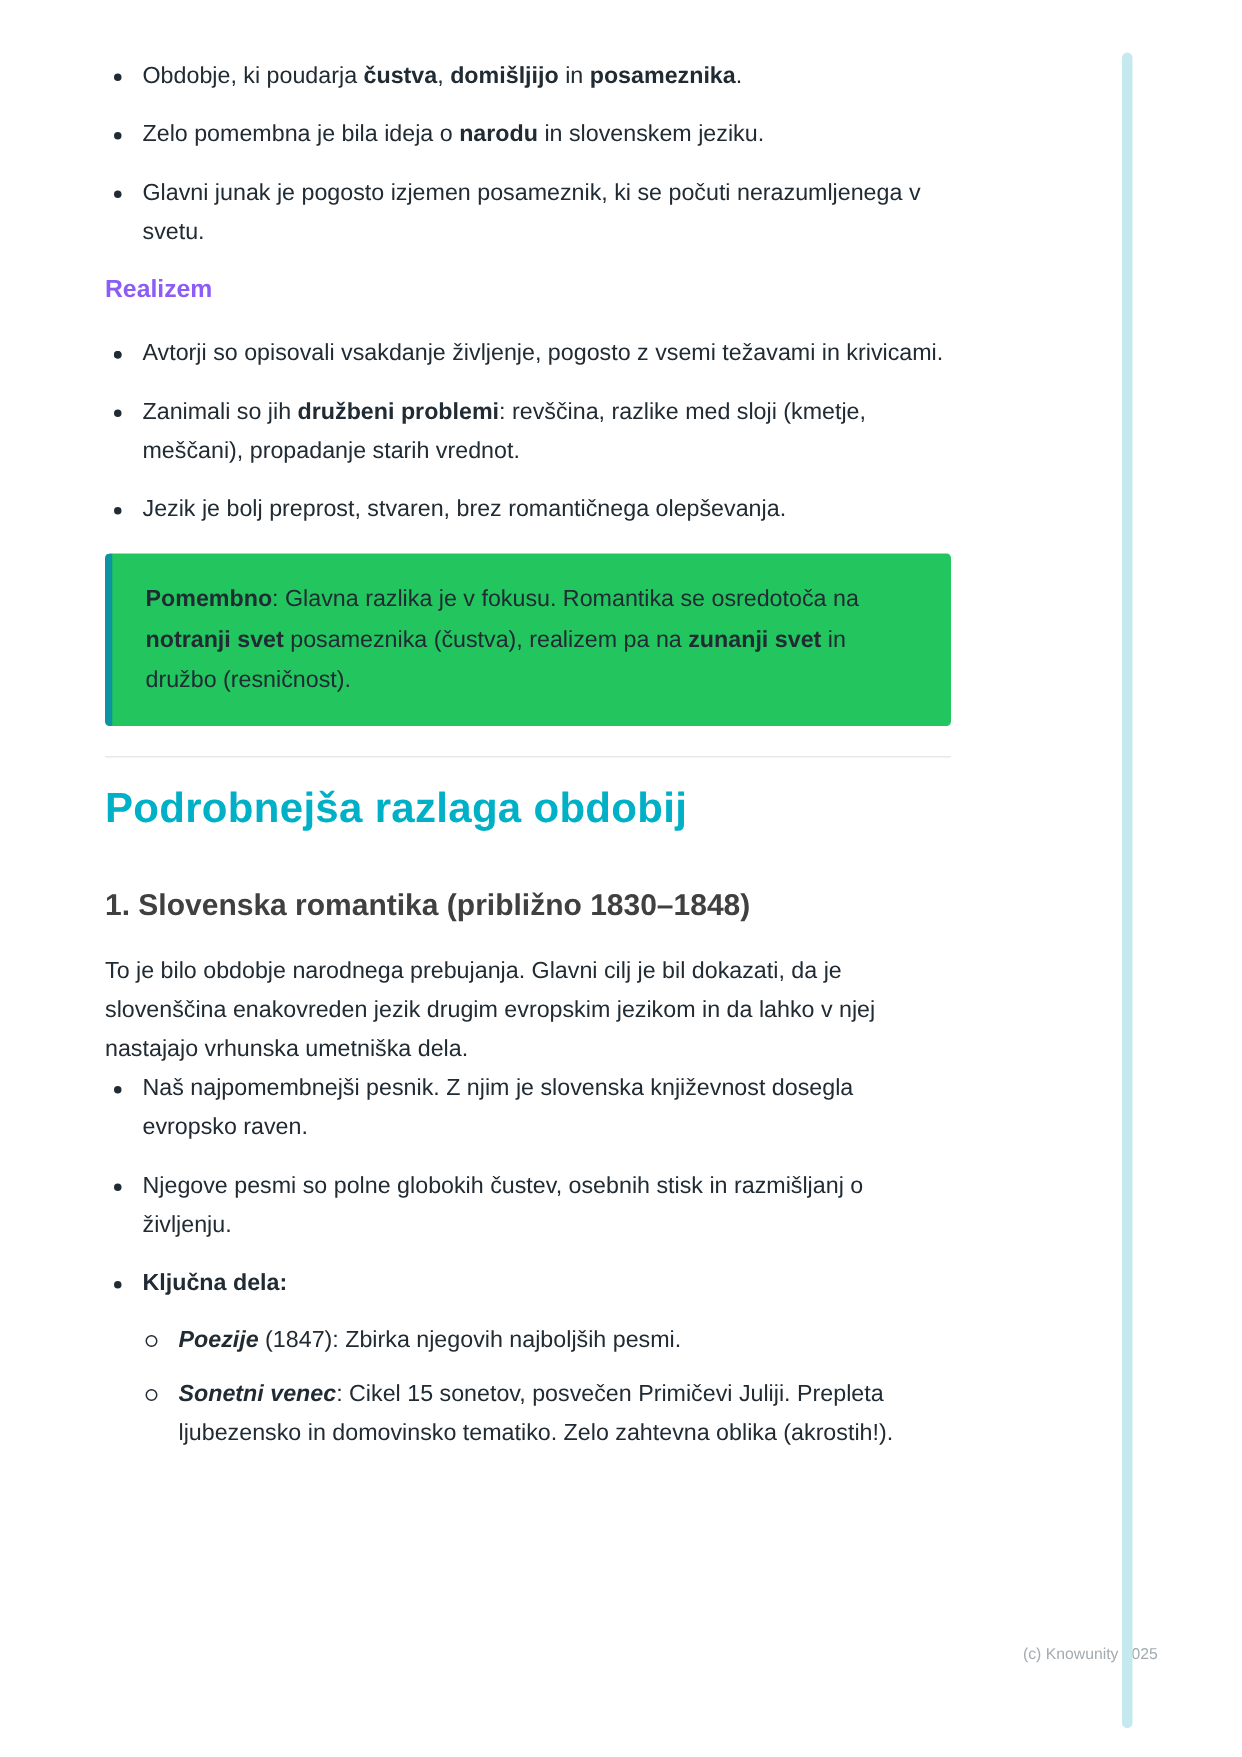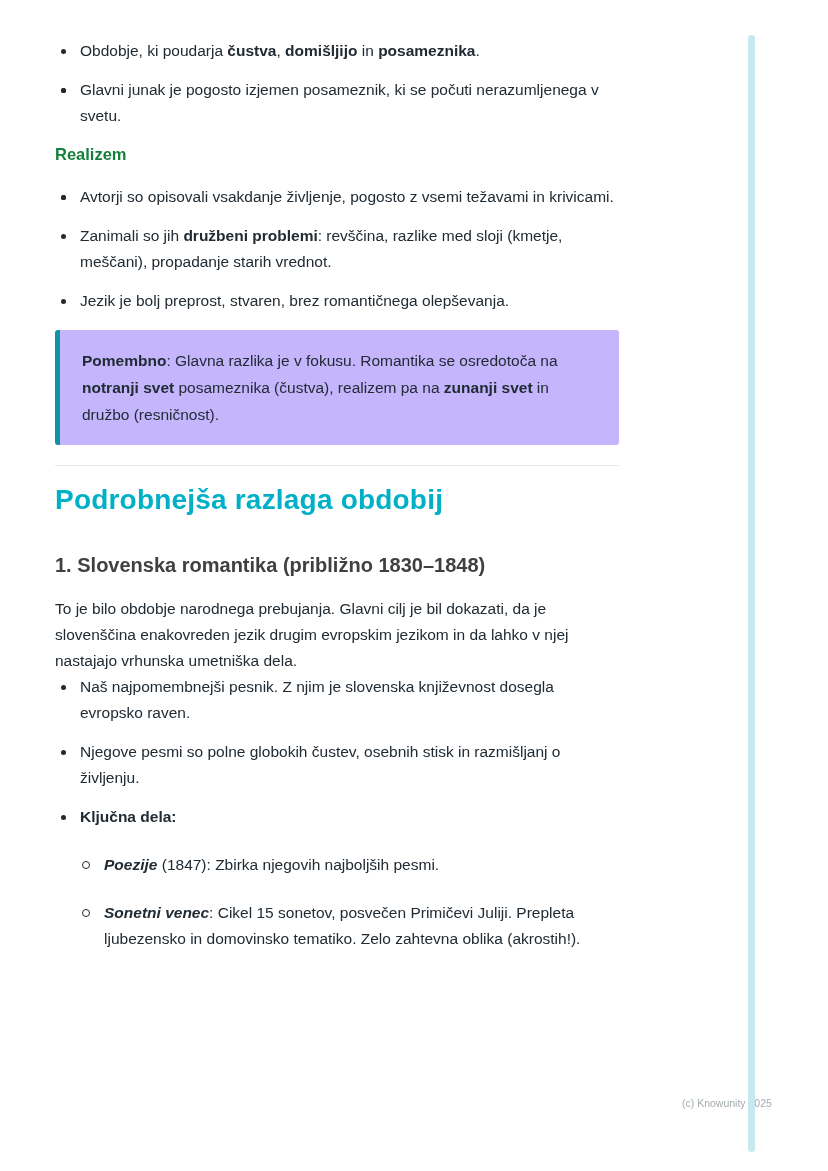--- a/index.html
+++ b/index.html
@@ -6,46 +6,46 @@
   html, body { background:#ffffff; }
   body {
     width:828px; height:1171px;
     font-family:"Liberation Sans", sans-serif;
     color:#212b33;
     position:relative;
     overflow:hidden;
   }
   .page { position:relative; width:828px; height:1171px; background:#fff; }
   .content {
-    position:absolute; left:55px; top:38px; width:564px;
+    position:absolute; left:70px; top:38px; width:564px;
     font-size:15.5px; line-height:26px;
   }
   ul.blist { list-style:none; }
   ul.blist > li { position:relative; padding-left:25px; margin-bottom:13px; }
   .marker-dot {
     position:absolute; left:6px; top:10.5px;
     width:5px; height:5px; border-radius:50%; background:#212b33;
   }
   .sublist { list-style:none; margin-top:12px; }
-  .sublist > li { position:relative; padding-left:24px; margin-bottom:10px;margin-top:22px; }
+  .sublist > li { position:relative; padding-left:24px; margin-bottom:10px; }
   .marker-circle {
     position:absolute; left:2px; top:8.5px;
     width:8px; height:8px; border-radius:50%;
     border:1.5px solid #212b33; background:transparent;
   }
   .rb { font-weight:700; }
   .ri { font-style:italic; }
   h3.black-heading {
-    font-size:16.5px; line-height:24px; font-weight:700; color:#15803d;
+    font-size:16.5px; line-height:24px; font-weight:700; color:#8b5cf6;
     margin:8px 0 18px 0;
   }
   h3.black-heading.pred { margin:28px 0 20px 0; }
   .callout {
     margin-top:16px;
-    background:#c4b5fd;
+    background:#22c55e;
     border-left:5px solid #0e93a3;
     border-radius:3px;
     padding:17px 20px 17px 22px;
     line-height:27px;
   }
   hr.divider {
     border:none; border-top:1px solid #e6e8ea;
     margin:20px 0 0 0;
   }
   h1.section-title {
@@ -76,20 +76,21 @@
 
   <div class="content">
 
     <ul class="blist">
       <li>
         <span class="marker-dot"></span>
         <span><span>Obdobje, ki poudarja </span><span class="rb">čustva</span><span>, </span><span class="rb">domišljijo</span><span> in </span><span class="rb">posameznika</span><span>.</span></span>
       </li>
       <li>
         <span class="marker-dot"></span>
+        <span><span>Zelo pomembna je bila ideja o </span><span class="rb">narodu</span><span> in slovenskem jeziku.</span></span>
       </li>
       <li>
         <span class="marker-dot"></span>
         <span><span>Glavni junak je pogosto izjemen posameznik, ki se počuti nerazumljenega v svetu.</span></span>
       </li>
     </ul>
 
     <h3 class="black-heading">Realizem</h3>
 
     <ul class="blist">

